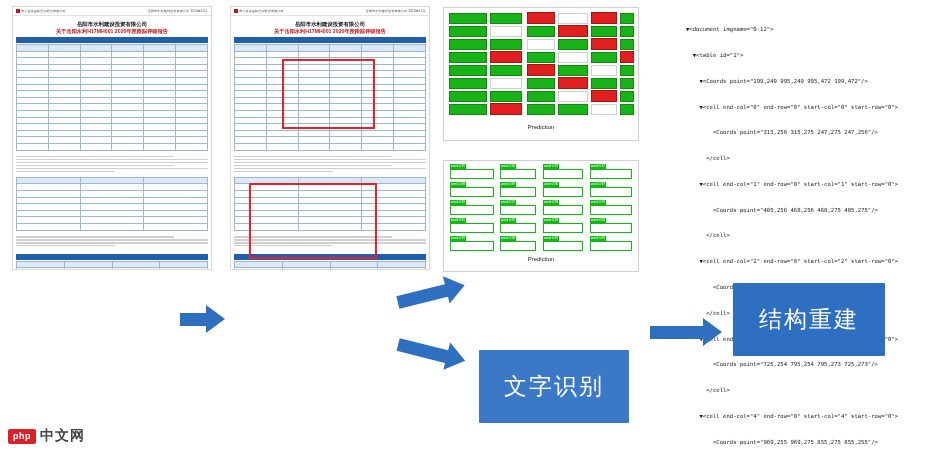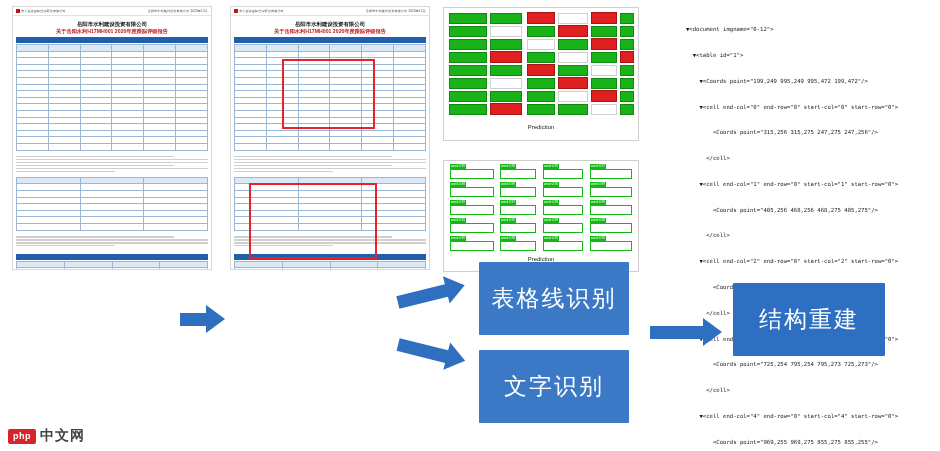--- a/index.html
+++ b/index.html
@@ -674,23 +674,20 @@
     
     
     
     
     
     
   </div>
 
 
 
-  <div class="stagebox light" style="left:479px;top:262px;width:150px;height:73px;">
-    <span>表格线识别</span>
-  </div>
 
   <div class="stagebox" style="left:733px;top:283px;width:152px;height:73px;">
     <span>结构重建</span>
   </div>
 
   <div class="stagebox light" style="left:479px;top:350px;width:150px;height:73px;">
     <span>文字识别</span>
   </div>
 
   <div class="arrow" style="left:180px;top:305px;width:45px;height:28px;">

